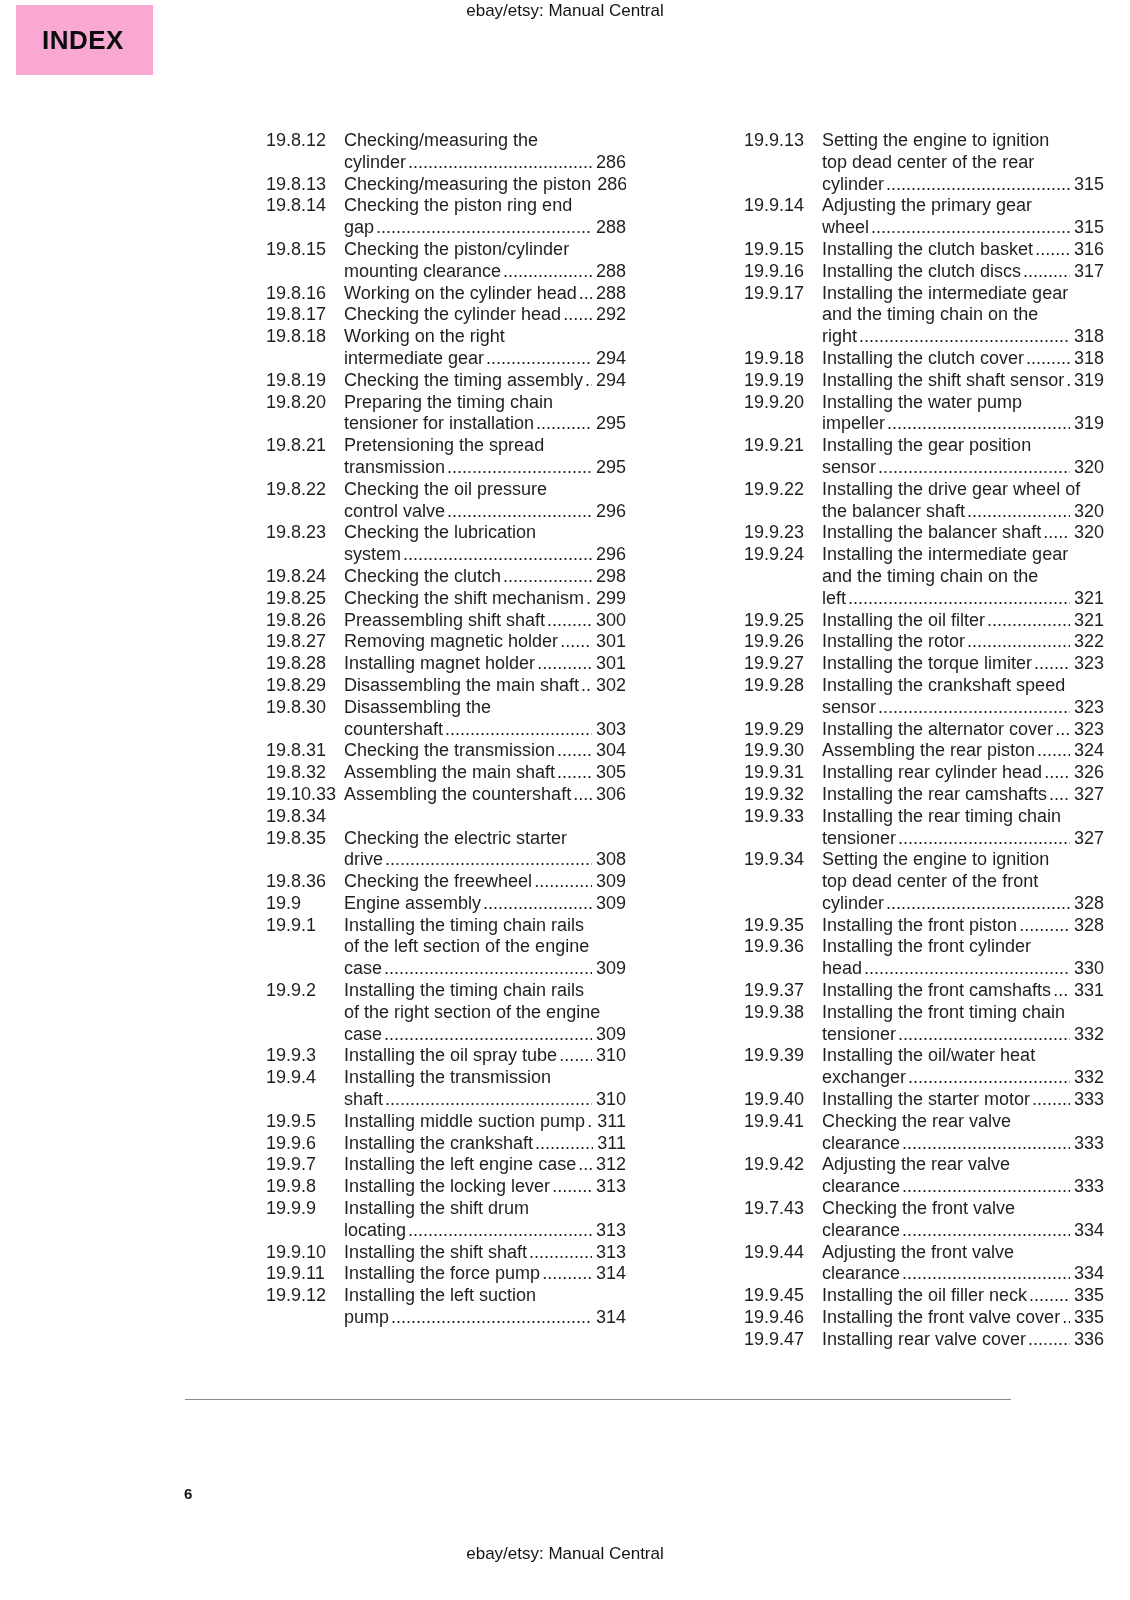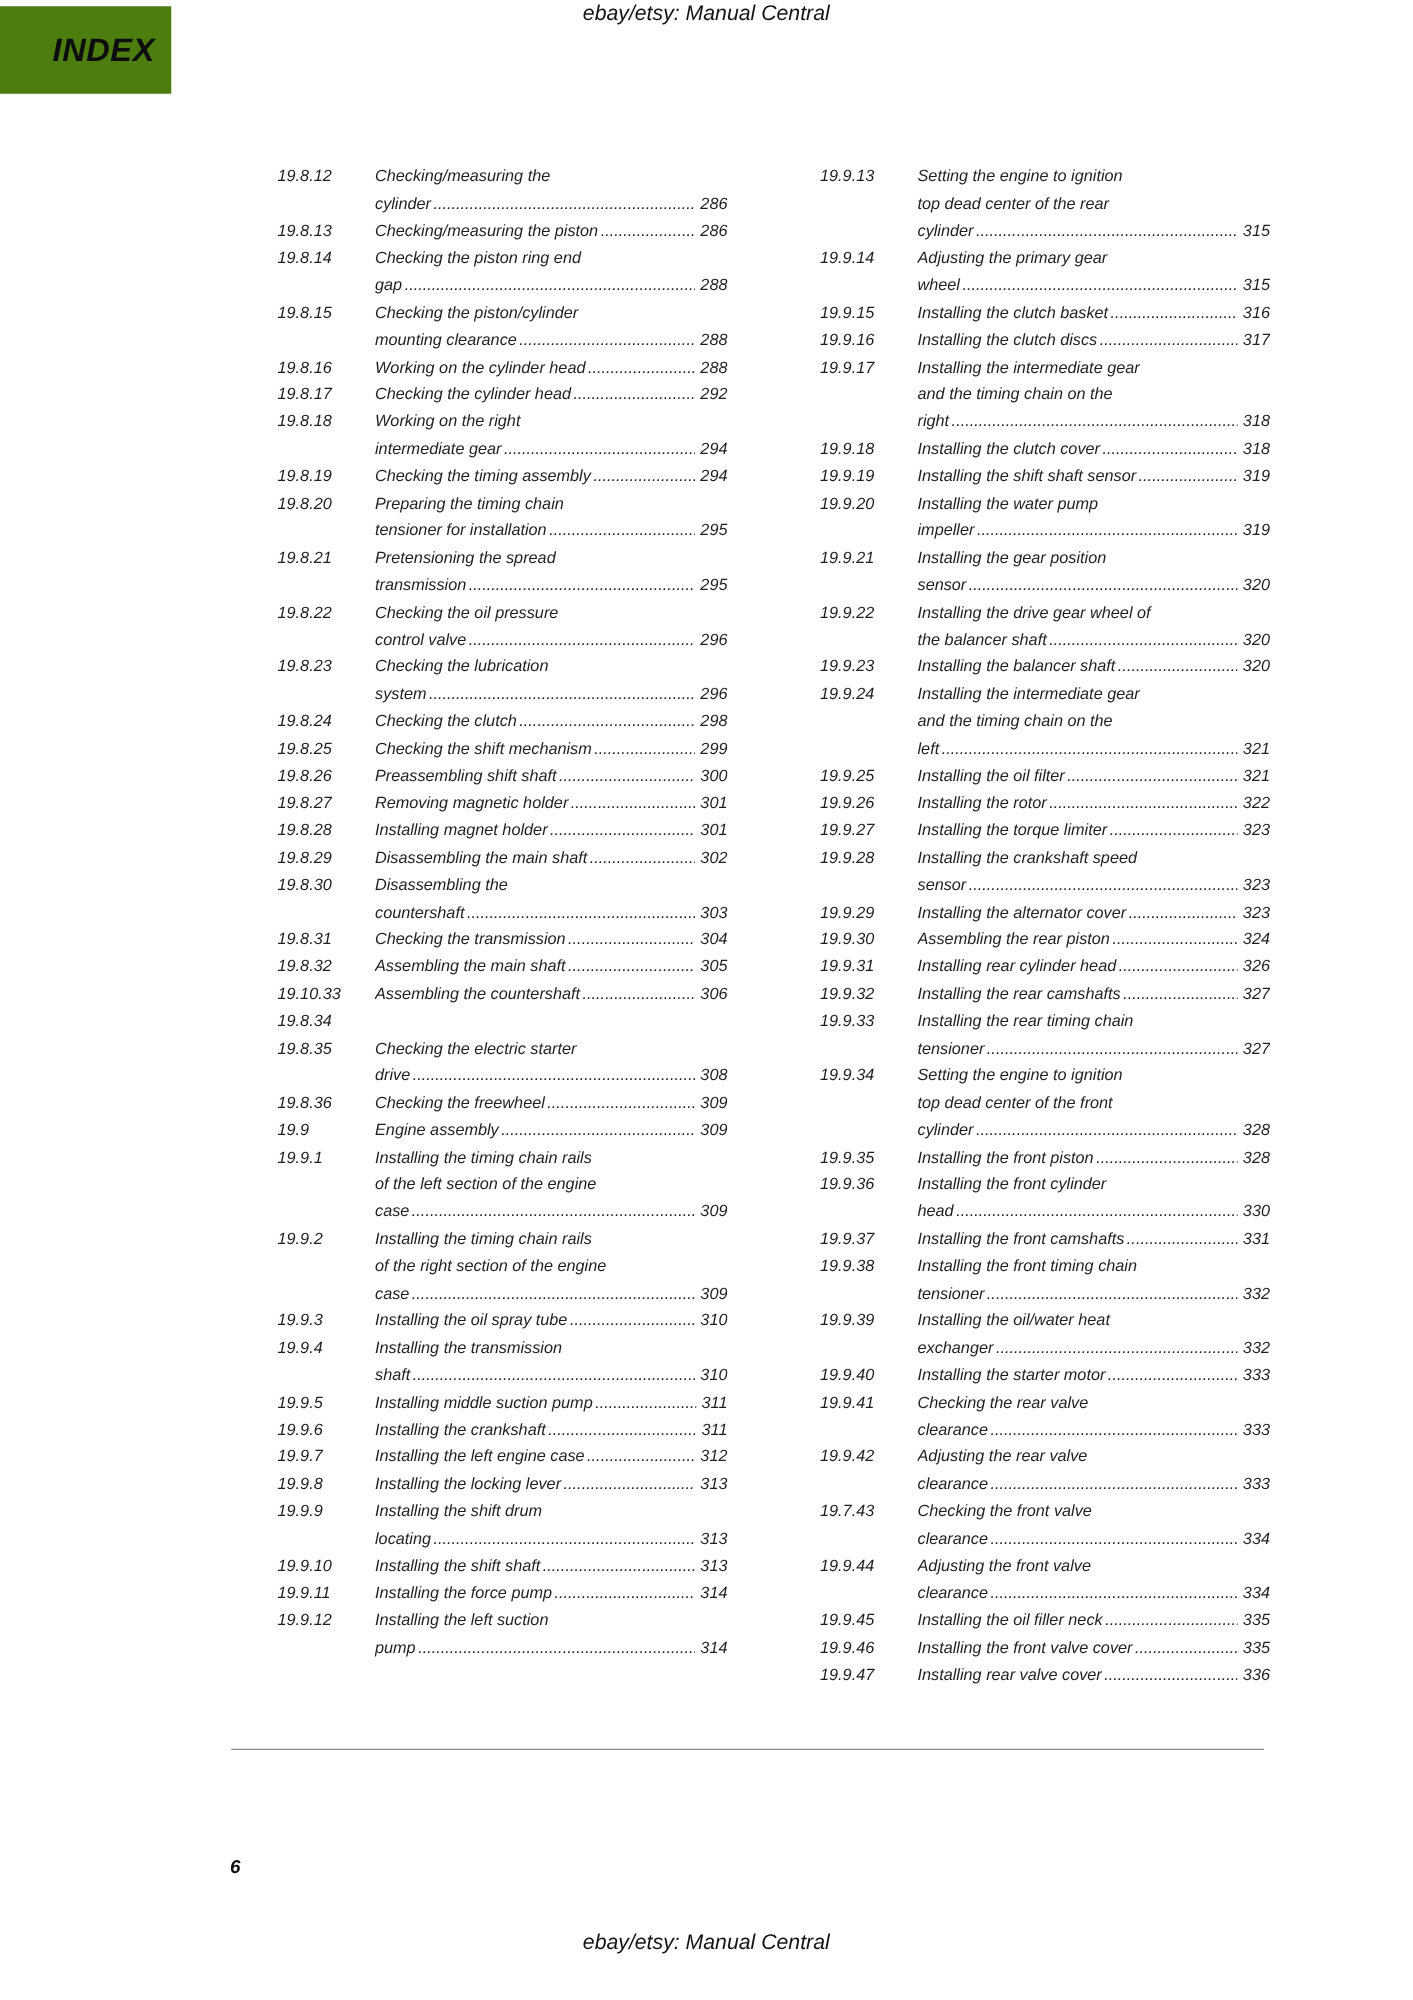--- a/index.html
+++ b/index.html
@@ -3,42 +3,42 @@
 <meta charset="utf-8">
 <style>
   * { box-sizing: border-box; }
   html, body { margin: 0; padding: 0; }
   body {
     width: 1130px; height: 1600px;
     background: #ffffff;
     font-family: "Liberation Sans", "DejaVu Sans", sans-serif;
     color: #1b1b1b;
   }
-  .page { position: relative; width: 1130px; height: 1600px; overflow: hidden; background: #fff; font-style: italic; }
+  .page { position: relative; width: 1130px; height: 1600px; overflow: hidden; background: #fff; }
 
   .header-title {
     position: absolute; top: 1px; left: 0; width: 100%;
     text-align: center; font-size: 17px; color: #141414;
   }
   .index-box {
-    position: absolute; top: 5px; left: 0;
+    position: absolute; top: 5px; left: 16px;
     width: 137px; height: 70px;
-    background: #4d7c0f;
-    display: flex; align-items: center; padding-left: 16px;
+    background: #f9a8d4;
+    display: flex; align-items: center;
   }
   .index-label {
     font-size: 26px; font-weight: 700; color: #0d0d0d;
     padding-left: 26px; letter-spacing: 0.5px;
   }
 
   .toc {
     position: absolute; top: 130px; left: 222px;
     display: flex; gap: 74px;
   }
-  .col { width: 360px; font-size: 13px; line-height: 21.8px; color: #1f1f1f; }
+  .col { width: 360px; font-size: 18px; line-height: 21.8px; color: #1f1f1f; margin-left: 44px; }
 
   .entry { display: flex; align-items: flex-start; }
   .num { flex: 0 0 78px; width: 78px; }
   .body { flex: 1 1 auto; min-width: 0; }
   .line { display: block; white-space: nowrap; overflow: hidden; }
   .line.last { display: flex; align-items: baseline; }
   .line.last .txt { white-space: nowrap; }
   .dots {
     flex: 1 1 auto; overflow: hidden; white-space: nowrap;
     margin: 0 4px 0 2px; color: #1f1f1f;

